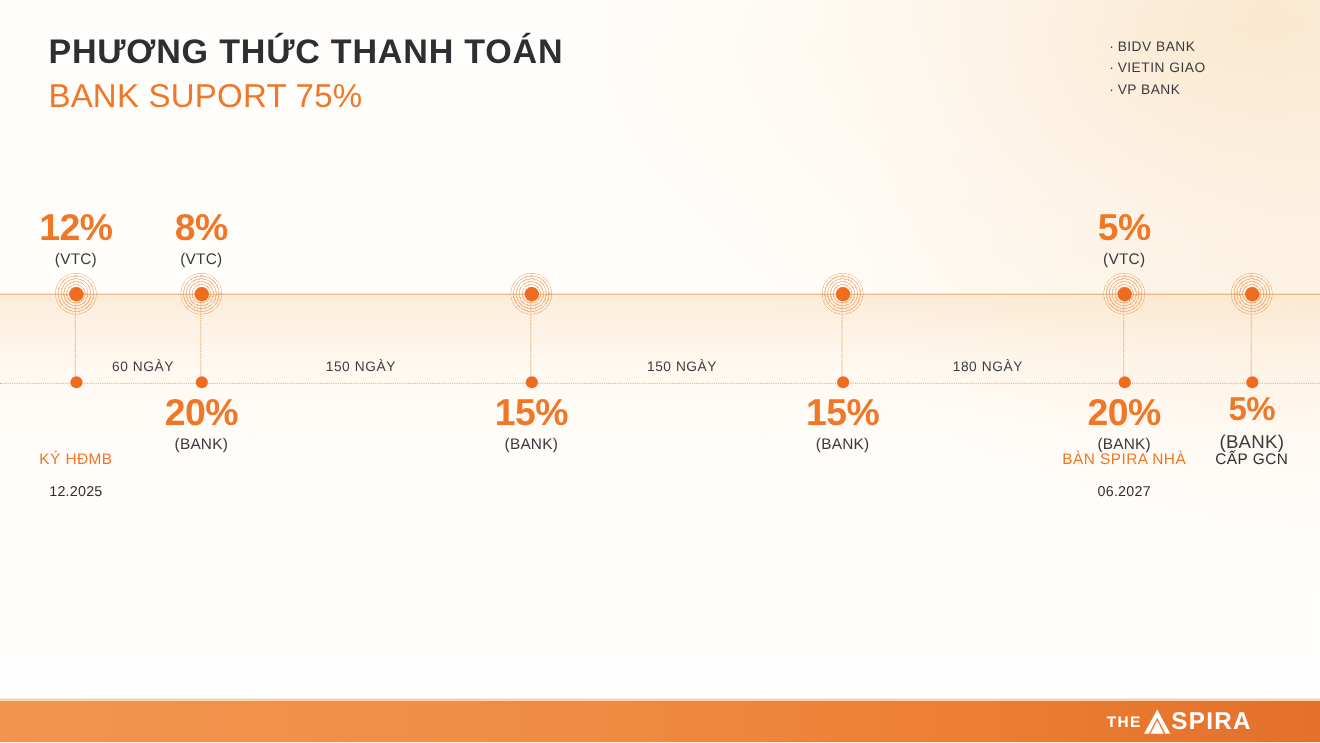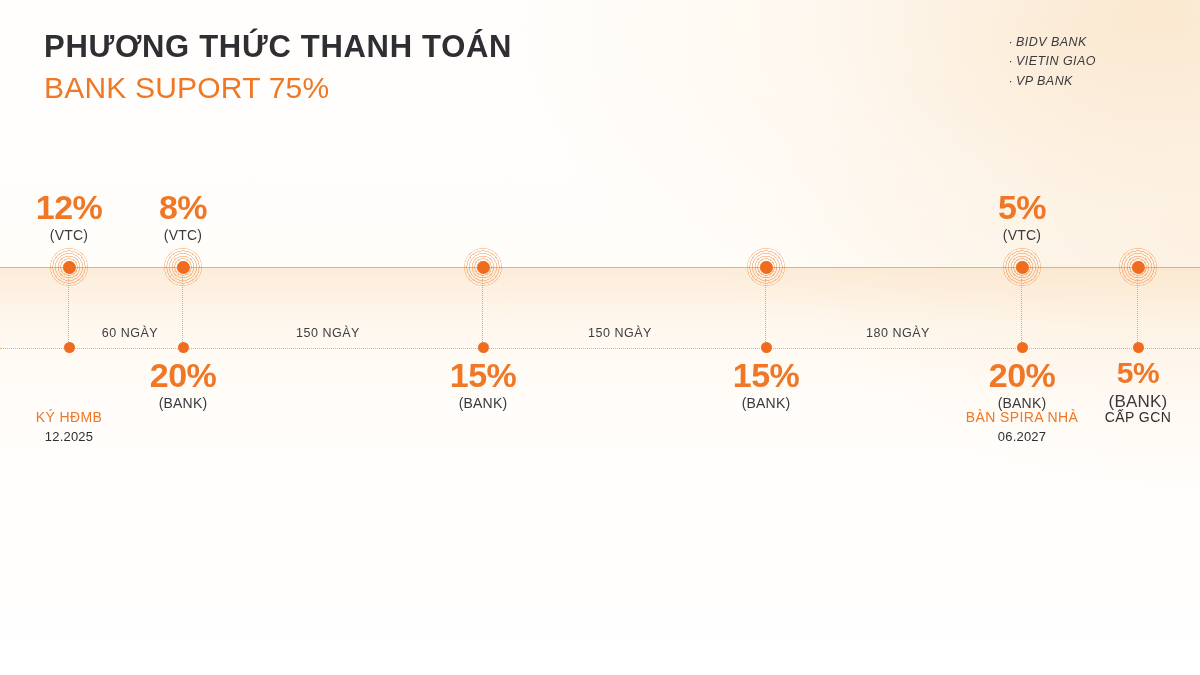--- a/index.html
+++ b/index.html
@@ -44,21 +44,20 @@
     white-space: nowrap;
   }
 
   .bank-list {
     position: absolute;
     right: 104px;
     top: 33px;
     list-style: none;
     margin: 0;
     padding: 0;
-    font-style: italic;
   }
   .bank-list li {
     font-size: 12.5px;
     color: #3a3a3e;
     letter-spacing: 0.45px;
     line-height: 1.55;
     white-space: nowrap;
   }
   .bank-bullet { margin-right: 3px; }
 
@@ -183,21 +182,21 @@
     color: #ef7726;
     letter-spacing: 0.4px;
     line-height: 1.3;
   }
   .milestone-name.dark { color: #2f2f33; }
   .milestone-date {
     font-size: 13px;
     color: #2f2f33;
     letter-spacing: 0.2px;
     line-height: 1.4;
-    margin-top: 2px;
+    margin-top: 12px;
   }
 
   
   .footer-bar {
     position: absolute;
     left: 0;
     right: 0;
     bottom: 0;
     height: 38px;
     background: linear-gradient(90deg, #f2954f 0%, #f08d45 40%, #ed7f33 72%, #e4702a 100%);
@@ -332,14 +331,26 @@
         <div class="milestone-name dark">CẤP GCN</div>
       </div>
     </div>
   <div id="duration-layer">
       <div class="duration" style="left: 130px;">60 NGÀY</div>
       <div class="duration" style="left: 328px;">150 NGÀY</div>
       <div class="duration" style="left: 620px;">150 NGÀY</div>
       <div class="duration" style="left: 898px;">180 NGÀY</div>
     </div>
 
+  <div class="footer-bar">
+    <div class="logo">
+      <span class="logo-the">THE</span>
+      <span class="logo-mark">
+        <svg width="26" height="24" viewBox="0 0 26 24" aria-hidden="true">
+          <polygon points="13,1 25,23 20.5,23 13,8.5 5.5,23 1,23" fill="#ffffff"></polygon>
+          <polygon points="13,11 19,23 7,23" fill="#ffffff"></polygon>
+        </svg>
+      </span>
+      <span class="logo-name">SPIRA</span>
+    </div>
+  </div>
 
 </div>
 
 </body></html>

